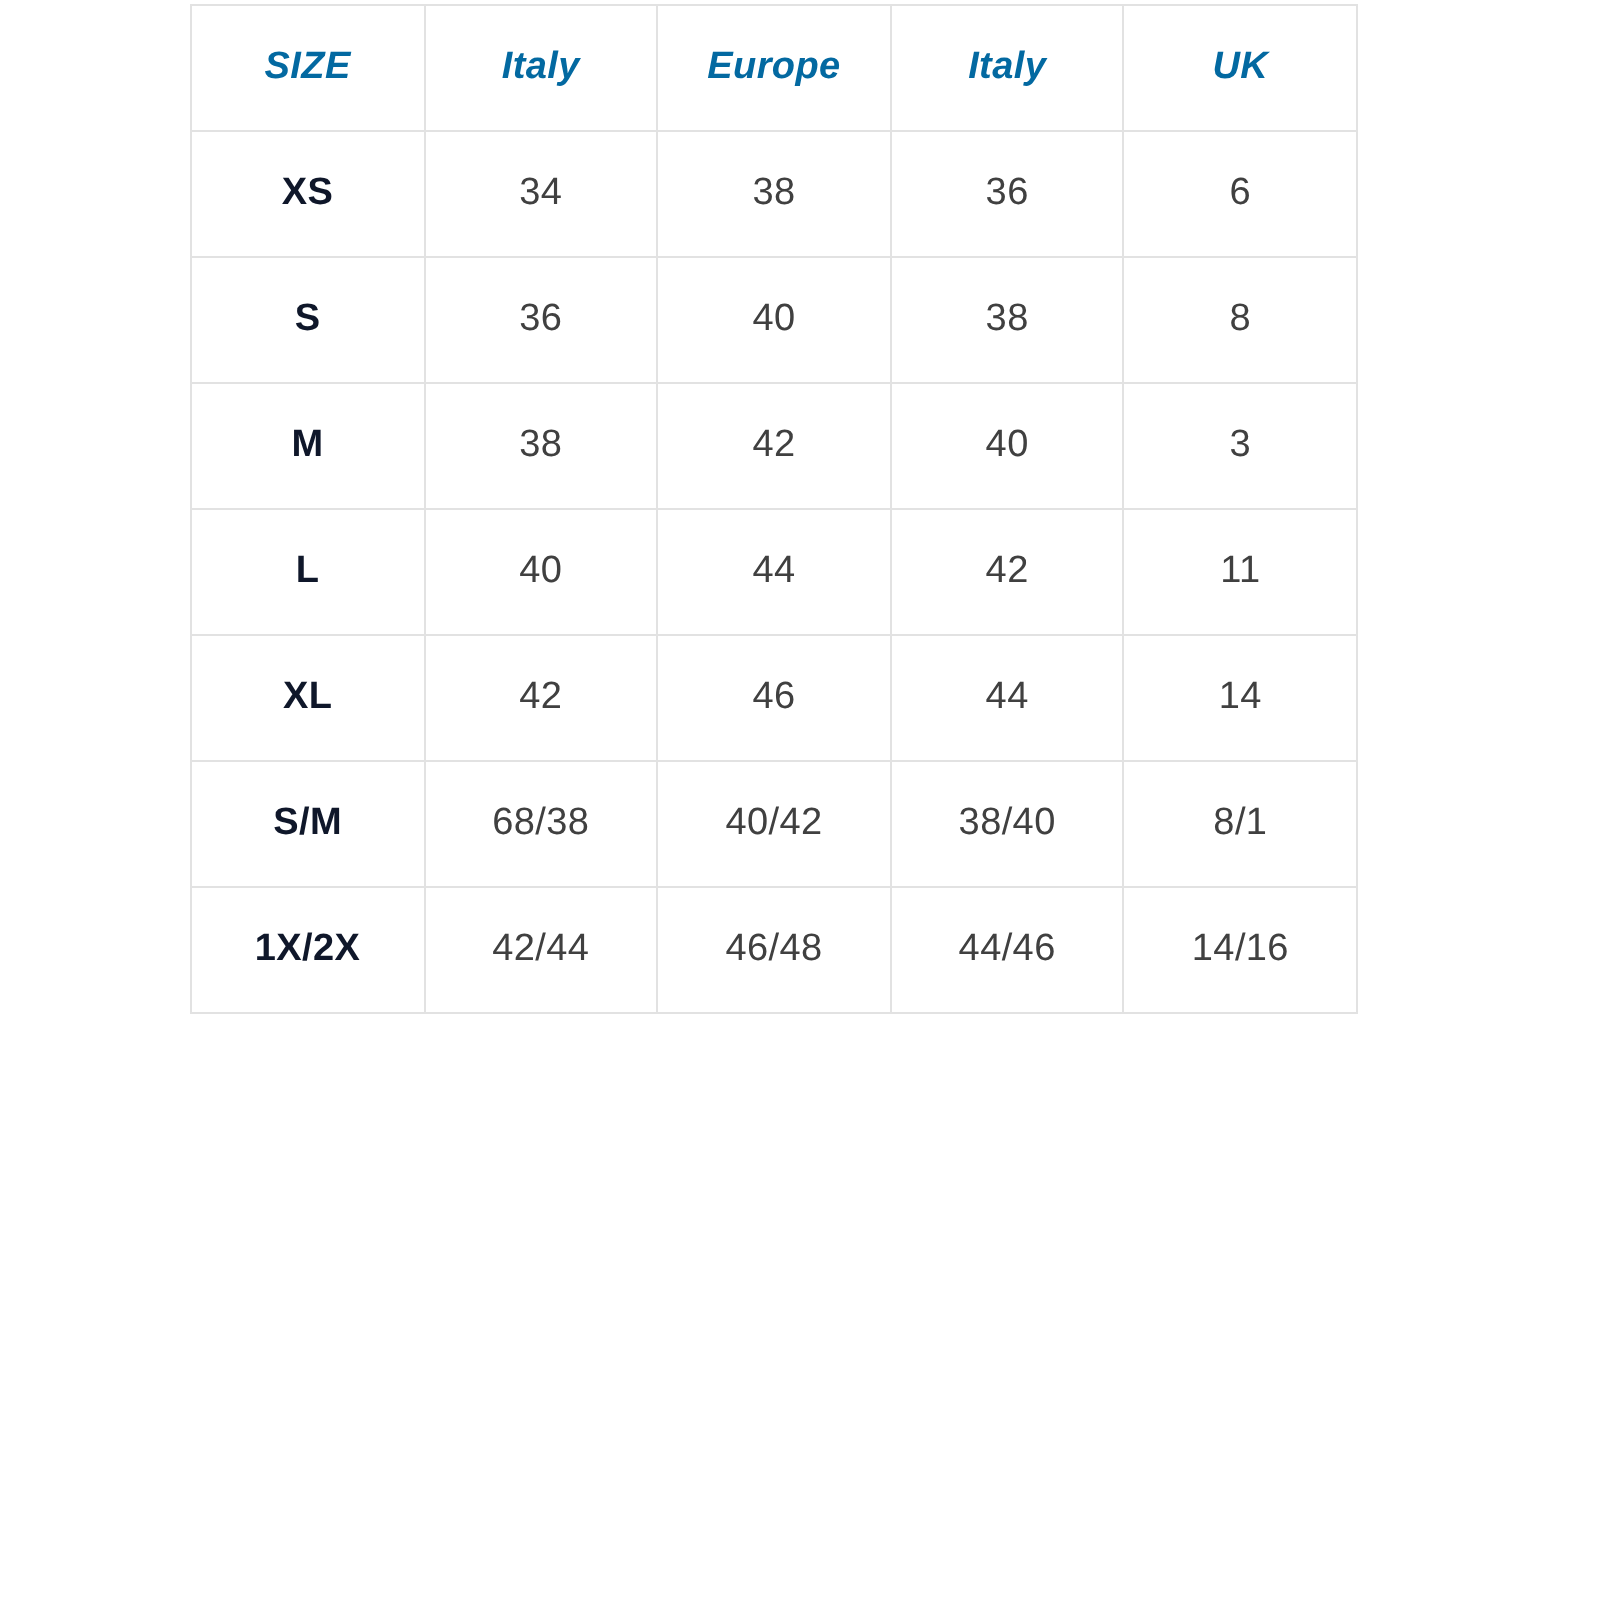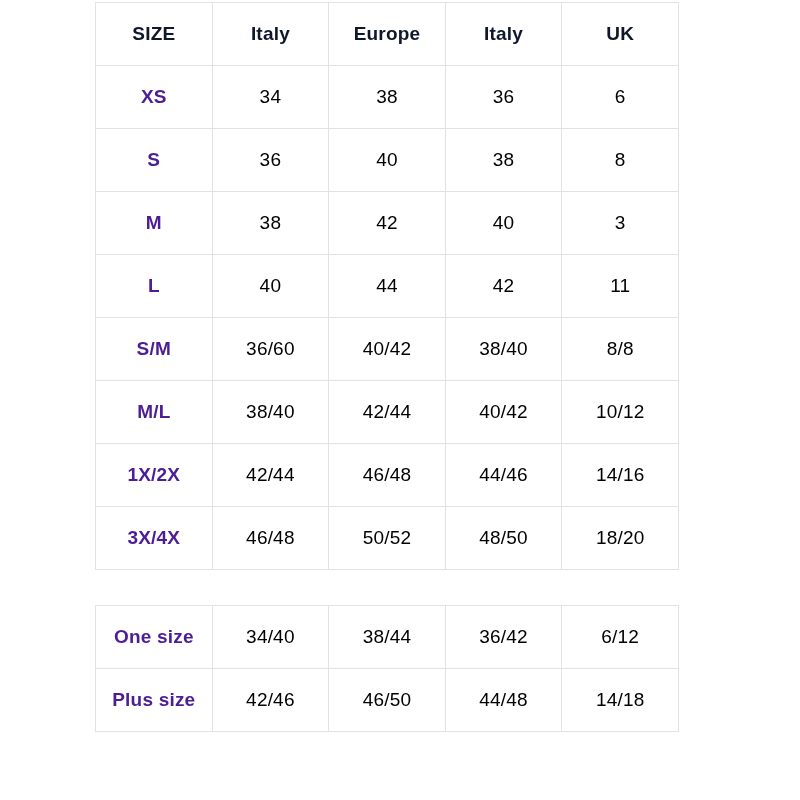--- a/index.html
+++ b/index.html
@@ -35,29 +35,30 @@
     height: 62px;
     text-align: center;
     vertical-align: middle;
     font-size: 19px;
     letter-spacing: 0.2px;
     background: #ffffff;
     padding: 0;
   }
   table.size-table th {
     font-weight: 700;
-    color: #0f172a;
+    color: #0369a1;
+    font-style: italic;
   }
   table.size-table td {
     font-weight: 400;
-    color: #000000;
+    color: #404040;
   }
   table.size-table td.row-label {
     font-weight: 700;
-    color: #4c1d95;
+    color: #0f172a;
   }
   table.size-table.secondary {
     margin-top: 35px;
   }
 </style>
 </head>
 <body>
 
 <div class="page">
   <div class="tables-wrap">
@@ -95,63 +96,38 @@
           <td>3</td>
         </tr>
         <tr>
           <td class="row-label">L</td>
           <td>40</td>
           <td>44</td>
           <td>42</td>
           <td>11</td>
         </tr>
         <tr>
+          <td class="row-label">XL</td>
+          <td>42</td>
+          <td>46</td>
+          <td>44</td>
+          <td>14</td>
+        </tr>
+        <tr>
           <td class="row-label">S/M</td>
-          <td>36/60</td>
+          <td>68/38</td>
           <td>40/42</td>
           <td>38/40</td>
-          <td>8/8</td>
-        </tr>
-        <tr>
-          <td class="row-label">M/L</td>
-          <td>38/40</td>
-          <td>42/44</td>
-          <td>40/42</td>
-          <td>10/12</td>
+          <td>8/1</td>
         </tr>
         <tr>
           <td class="row-label">1X/2X</td>
           <td>42/44</td>
           <td>46/48</td>
           <td>44/46</td>
           <td>14/16</td>
         </tr>
-        <tr>
-          <td class="row-label">3X/4X</td>
-          <td>46/48</td>
-          <td>50/52</td>
-          <td>48/50</td>
-          <td>18/20</td>
-        </tr>
       </tbody>
     </table>
 
-    <table class="size-table secondary">
-      <tbody>
-        <tr>
-          <td class="row-label">One size</td>
-          <td>34/40</td>
-          <td>38/44</td>
-          <td>36/42</td>
-          <td>6/12</td>
-        </tr>
-        <tr>
-          <td class="row-label">Plus size</td>
-          <td>42/46</td>
-          <td>46/50</td>
-          <td>44/48</td>
-          <td>14/18</td>
-        </tr>
-      </tbody>
-    </table>
 
   </div>
 </div>
 
 </body></html>

